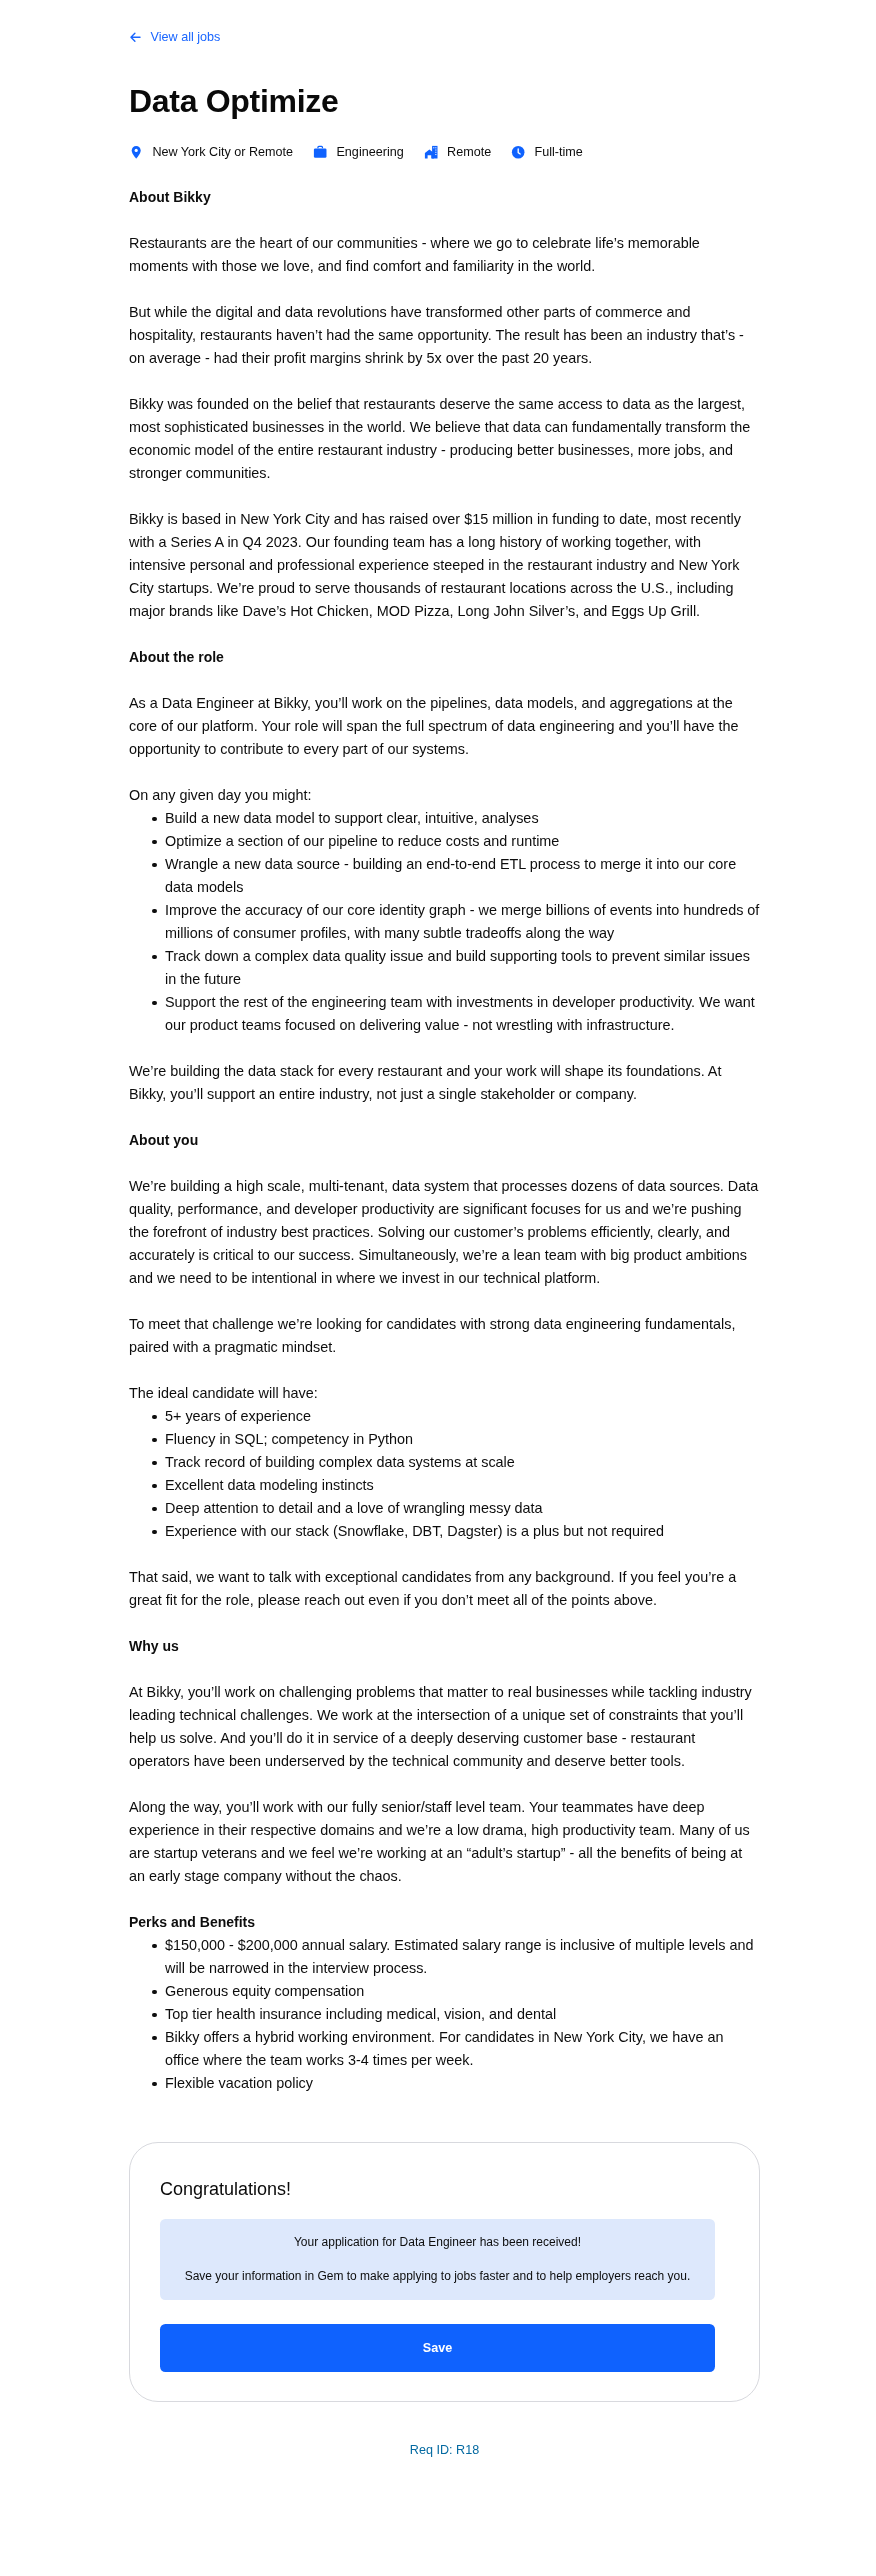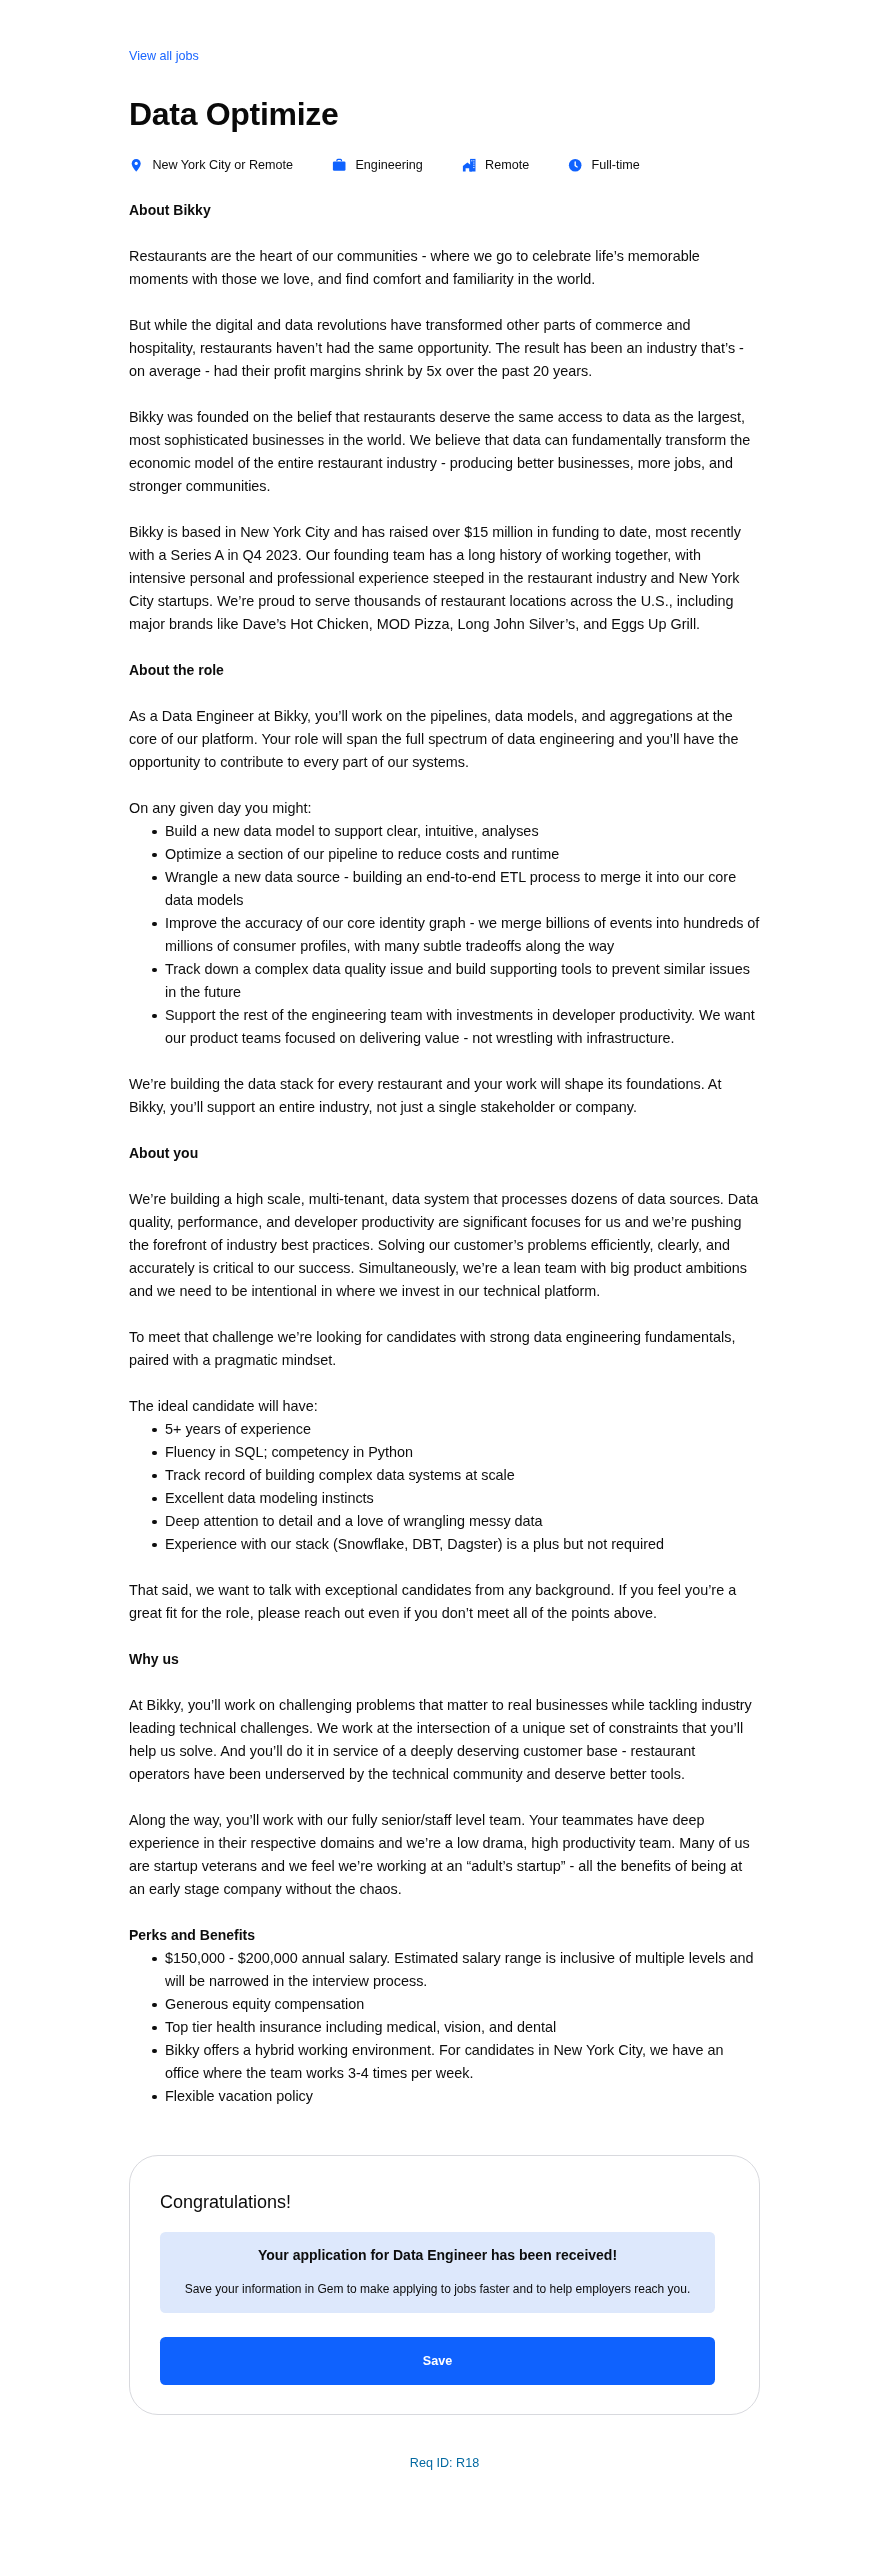--- a/index.html
+++ b/index.html
@@ -17,35 +17,34 @@
     }
     .back-link {
       display: inline-flex;
       align-items: center;
       gap: 9px;
       color: #1a66ff;
       font-size: 12.6px;
       text-decoration: none;
       height: 20px;
       cursor: pointer;
-      flex-direction: column;
     }
     .back-link svg { width: 12.6px; height: 12.6px; }
     .title {
       margin-top: 34px;
       font-size: 32px;
       font-weight: 700;
       letter-spacing: -0.3px;
       line-height: 40px;
       color: #0a0a0a;
     }
     .meta {
       display: flex;
       align-items: center;
-      gap: 39px;
+      gap: 20px;
       margin-top: 20px;
       height: 21.6px;
       text-align: right;
     }
     .meta-item {
       display: flex;
       align-items: center;
       gap: 9px;
       font-size: 12.6px;
       color: #0d0d0d;
@@ -95,22 +94,22 @@
       margin-top: 3.6px;
     }
     .info-box {
       margin-top: 17px;
       background: #dde8fc;
       border-radius: 5.4px;
       padding: 12.6px 18px 14.4px 18px;
       text-align: center;
     }
     .info-title {
-      font-weight: 700;
-      font-size: 14px;
+      font-weight: 400;
+      font-size: 12px;
       line-height: 23.4px;
     }
     .info-text {
       font-size: 12px;
       line-height: 20px;
       margin-top: 11px;
     }
     .save-button {
       margin-top: 24px;
       width: 100%;

